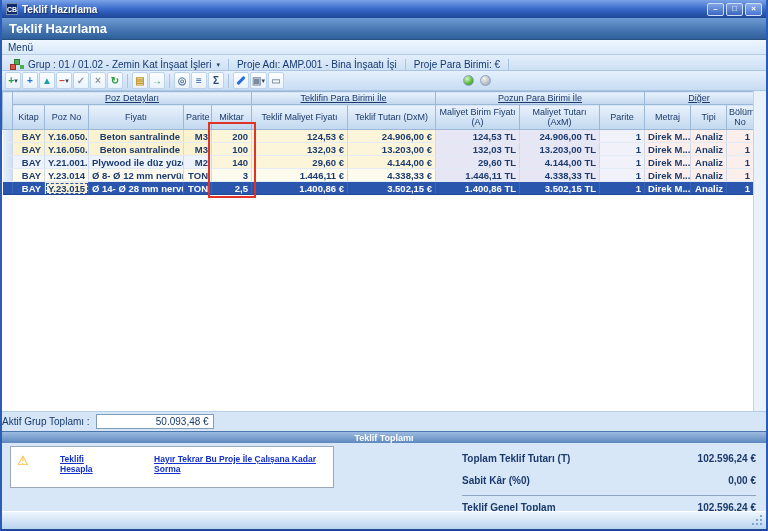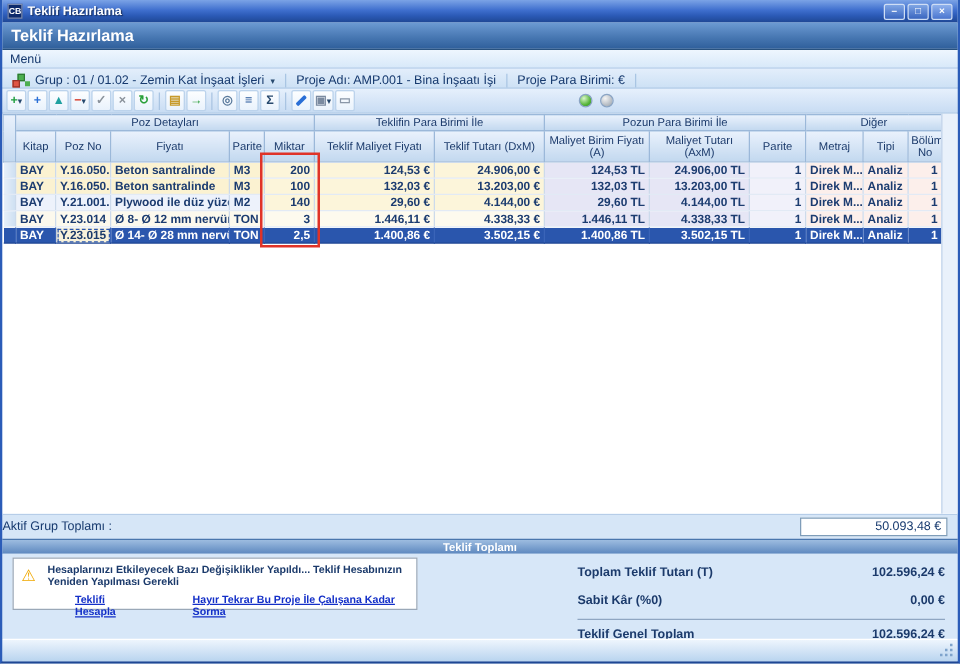--- a/index.html
+++ b/index.html
@@ -50,39 +50,39 @@
   .nav-dots { display:flex; gap:6px; margin-left:178px; }
   .nav-dot { width:11px; height:11px; border-radius:50%; border:1px solid #8aa4c4; }
   .nav-dot.green { background:radial-gradient(circle at 35% 30%,#d9f6ca,#57b53a 60%,#2d8c1e); }
   .nav-dot.gray  { background:radial-gradient(circle at 35% 30%,#f4f4f4,#b9bfc6 60%,#9aa1a8); }
 
   
   .gridwrap { height:320px; background:#fff; position:relative; overflow:hidden; }
   table.grid { table-layout:fixed; width:751px; border-collapse:collapse; }
   table.grid th { background:linear-gradient(180deg,#e9f1fc,#c2d8ef); border:1px solid #9bb8d9; color:#1b3a6b;
                   font-size:9px; font-weight:normal; text-align:center; padding:1px 2px; overflow:hidden; }
-  tr.bandrow th { height:13px; }
+  tr.bandrow th { height:13px;text-decoration:underline; }
   tr.headrow th { height:25px; vertical-align:middle; line-height:10px; }
   table.grid td { height:13px; padding:0 3px; font-size:9.5px; font-weight:bold; color:#1c3c70;
                   border-right:1px solid #ccdaeb; border-bottom:1px solid #e2eaf5; white-space:nowrap; overflow:hidden; }
   td.ind { background:linear-gradient(90deg,#e7f0fa,#cfe0f2); border-right:1px solid #9bb8d9; }
-  .L { text-align:left;margin-left:28px; } .R { text-align:right; }
+  .L { text-align:right;margin-left:28px; } .R { text-align:right; }
   .a { background:#fbf2d1; } .b { background:#fcf5da; } .c { background:#e6e6f5; }
   .d { background:#f1f1fa; } .e { background:#fcefeb; }
   tr.r3 .a { background:#edf2fb; }
   tr.r4 .a { background:#fcf9ed; } tr.r4 .b { background:#fdfaee; }
   tr.sel td { background:#2a56ad; color:#fff; border-right-color:#3a64b8; border-bottom-color:#1f4694; }
   tr.sel td.ind { background:#2a56ad; }
   tr.sel td.focus { background:#f7f1da; color:#1b3a6b; outline:1px dashed #2a56ad; outline-offset:-2px; }
   .vscroll { position:absolute; right:0; top:0; bottom:0; width:13px; background:#e9f1fb; border-left:1px solid #c2d4ea; }
   .red-annotation { position:absolute; left:206px; top:31px; width:48px; height:76px; border:2px solid #e03328; z-index:5; }
 
   
   .grid-footer { height:20px; background:#d6e6f7; border-top:1px solid #b6cde8; display:flex; align-items:center;
-                 justify-content:space-between; gap:6px; padding-right:8px; font-size:10px; color:#16396e; }
+                 justify-content:flex-start; gap:6px; padding-right:8px; font-size:10px; color:#16396e; }
   .agt-box { width:118px; height:15px; background:#fff; border:1px solid #7f9db9; font-size:10px; color:#16396e;
              text-align:right; padding:0 4px; line-height:14px; }
 
   
   .section-bar { height:12px; background:linear-gradient(180deg,#9dbce0,#5d88bf); border-top:1px solid #4a76ad;
                  color:#fff; font-size:9px; font-weight:bold; text-align:center; line-height:12px; }
   .bottom-panel { height:68px; background:#d7e7f8; position:relative; }
   .warnbox { position:absolute; left:8px; top:3px; width:324px; height:42px; background:#fff;
              border:1px solid #9aa8b8; padding:3px 4px 2px 27px; }
   .warn-icon { position:absolute; left:6px; top:7px; font-size:13px; color:#f0a800; line-height:1; }
@@ -329,21 +329,20 @@
     <span class="agt-box">50.093,48 €</span>
   </div>
 
   <div class="section-bar">
     <span>Teklif Toplamı</span>
   </div>
 
   <div class="bottom-panel">
     <div class="warnbox">
       <span class="warn-icon">⚠</span>
-      <div class="warn-text">Hesaplarınızı Etkileyecek Bazı Değişiklikler Yapıldı... Teklif Hesabınızın Yeniden Yapılması Gerekli</div>
       <div class="warn-links">
         <a href="#">Teklifi Hesapla</a>
         <a href="#">Hayır Tekrar Bu Proje İle Çalışana Kadar Sorma</a>
       </div>
     </div>
     <div class="totals">
       <div class="t-row one">
         <span>Toplam Teklif Tutarı (T)</span>
         <span>102.596,24 €</span>
       </div>

